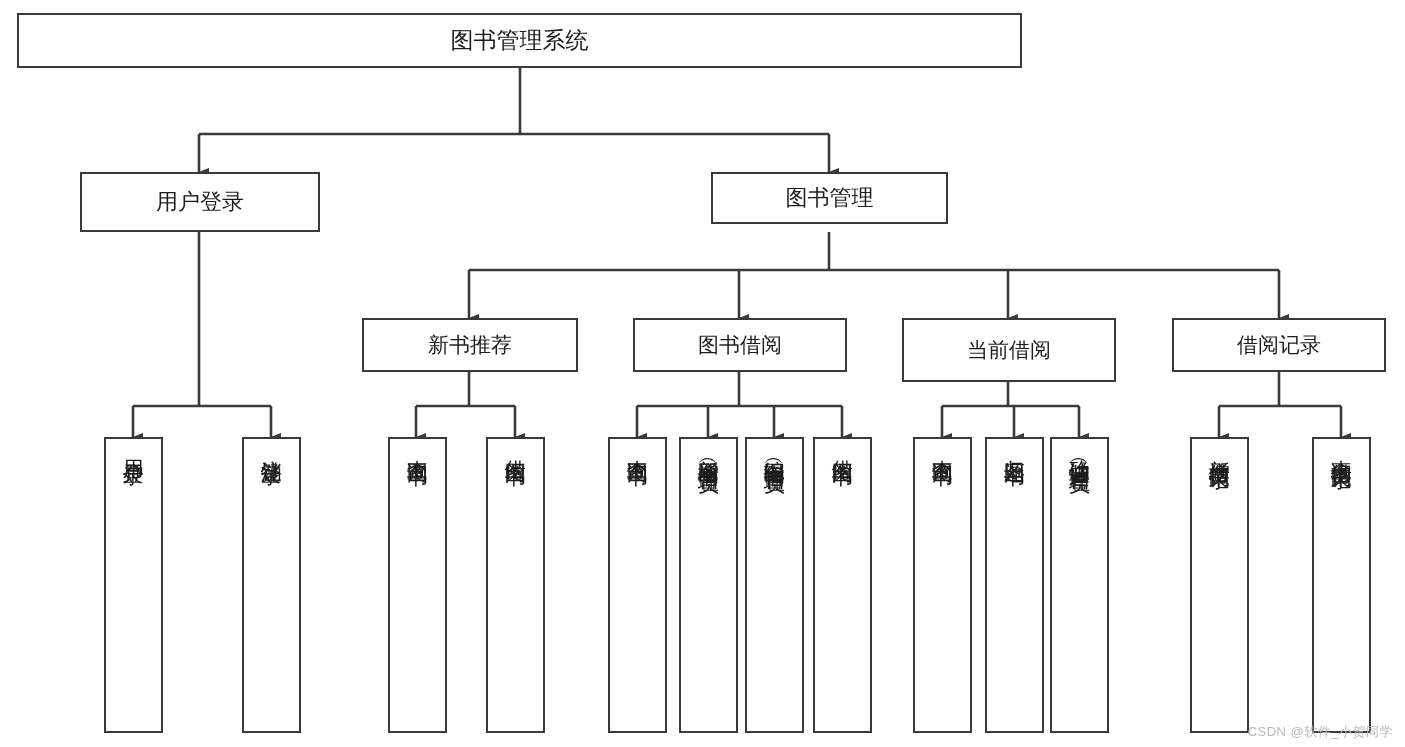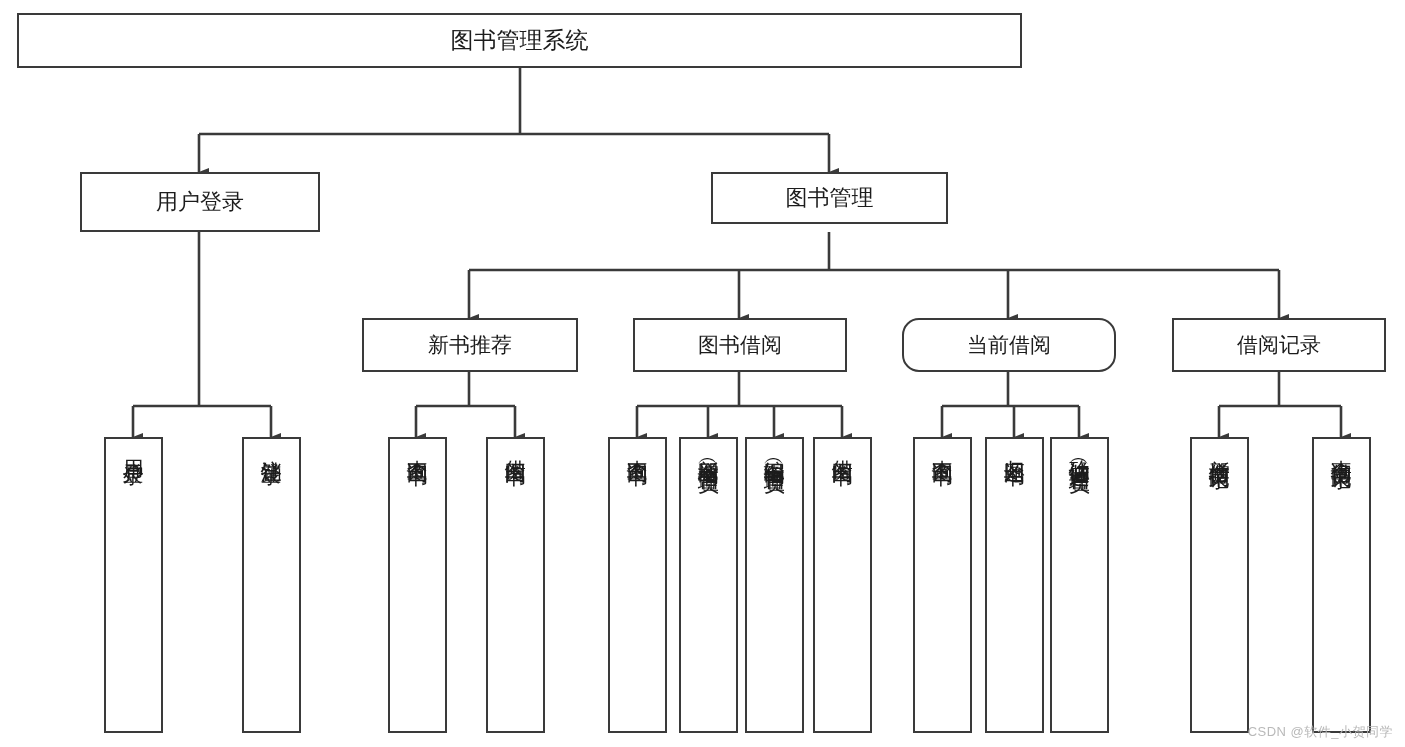--- a/index.html
+++ b/index.html
@@ -132,21 +132,21 @@
       </div>
       <div class="node level1" style="left: 711px; top: 172px; width: 237px; height: 52px;">
         <span class="htext">图书管理</span>
       </div>
       <div class="node level2" style="left: 362px; top: 318px; width: 216px; height: 54px;">
         <span class="htext">新书推荐</span>
       </div>
       <div class="node level2" style="left: 633px; top: 318px; width: 214px; height: 54px;">
         <span class="htext">图书借阅</span>
       </div>
-      <div class="node level2" style="left: 902px; top: 318px; width: 214px; height: 54px; border-radius: 17px;">
+      <div class="node level2" style="left: 902px; top: 318px; width: 214px; height: 64px;">
         <span class="htext">当前借阅</span>
       </div>
       <div class="node level2" style="left: 1172px; top: 318px; width: 214px; height: 54px;">
         <span class="htext">借阅记录</span>
       </div>
       <div class="node leaf" style="left: 104px; top: 437px; width: 59px; height: 296px;">
         <span class="vtext">用户登录</span>
       </div>
       <div class="node leaf" style="left: 242px; top: 437px; width: 59px; height: 296px;">
         <span class="vtext">注销登录</span>

